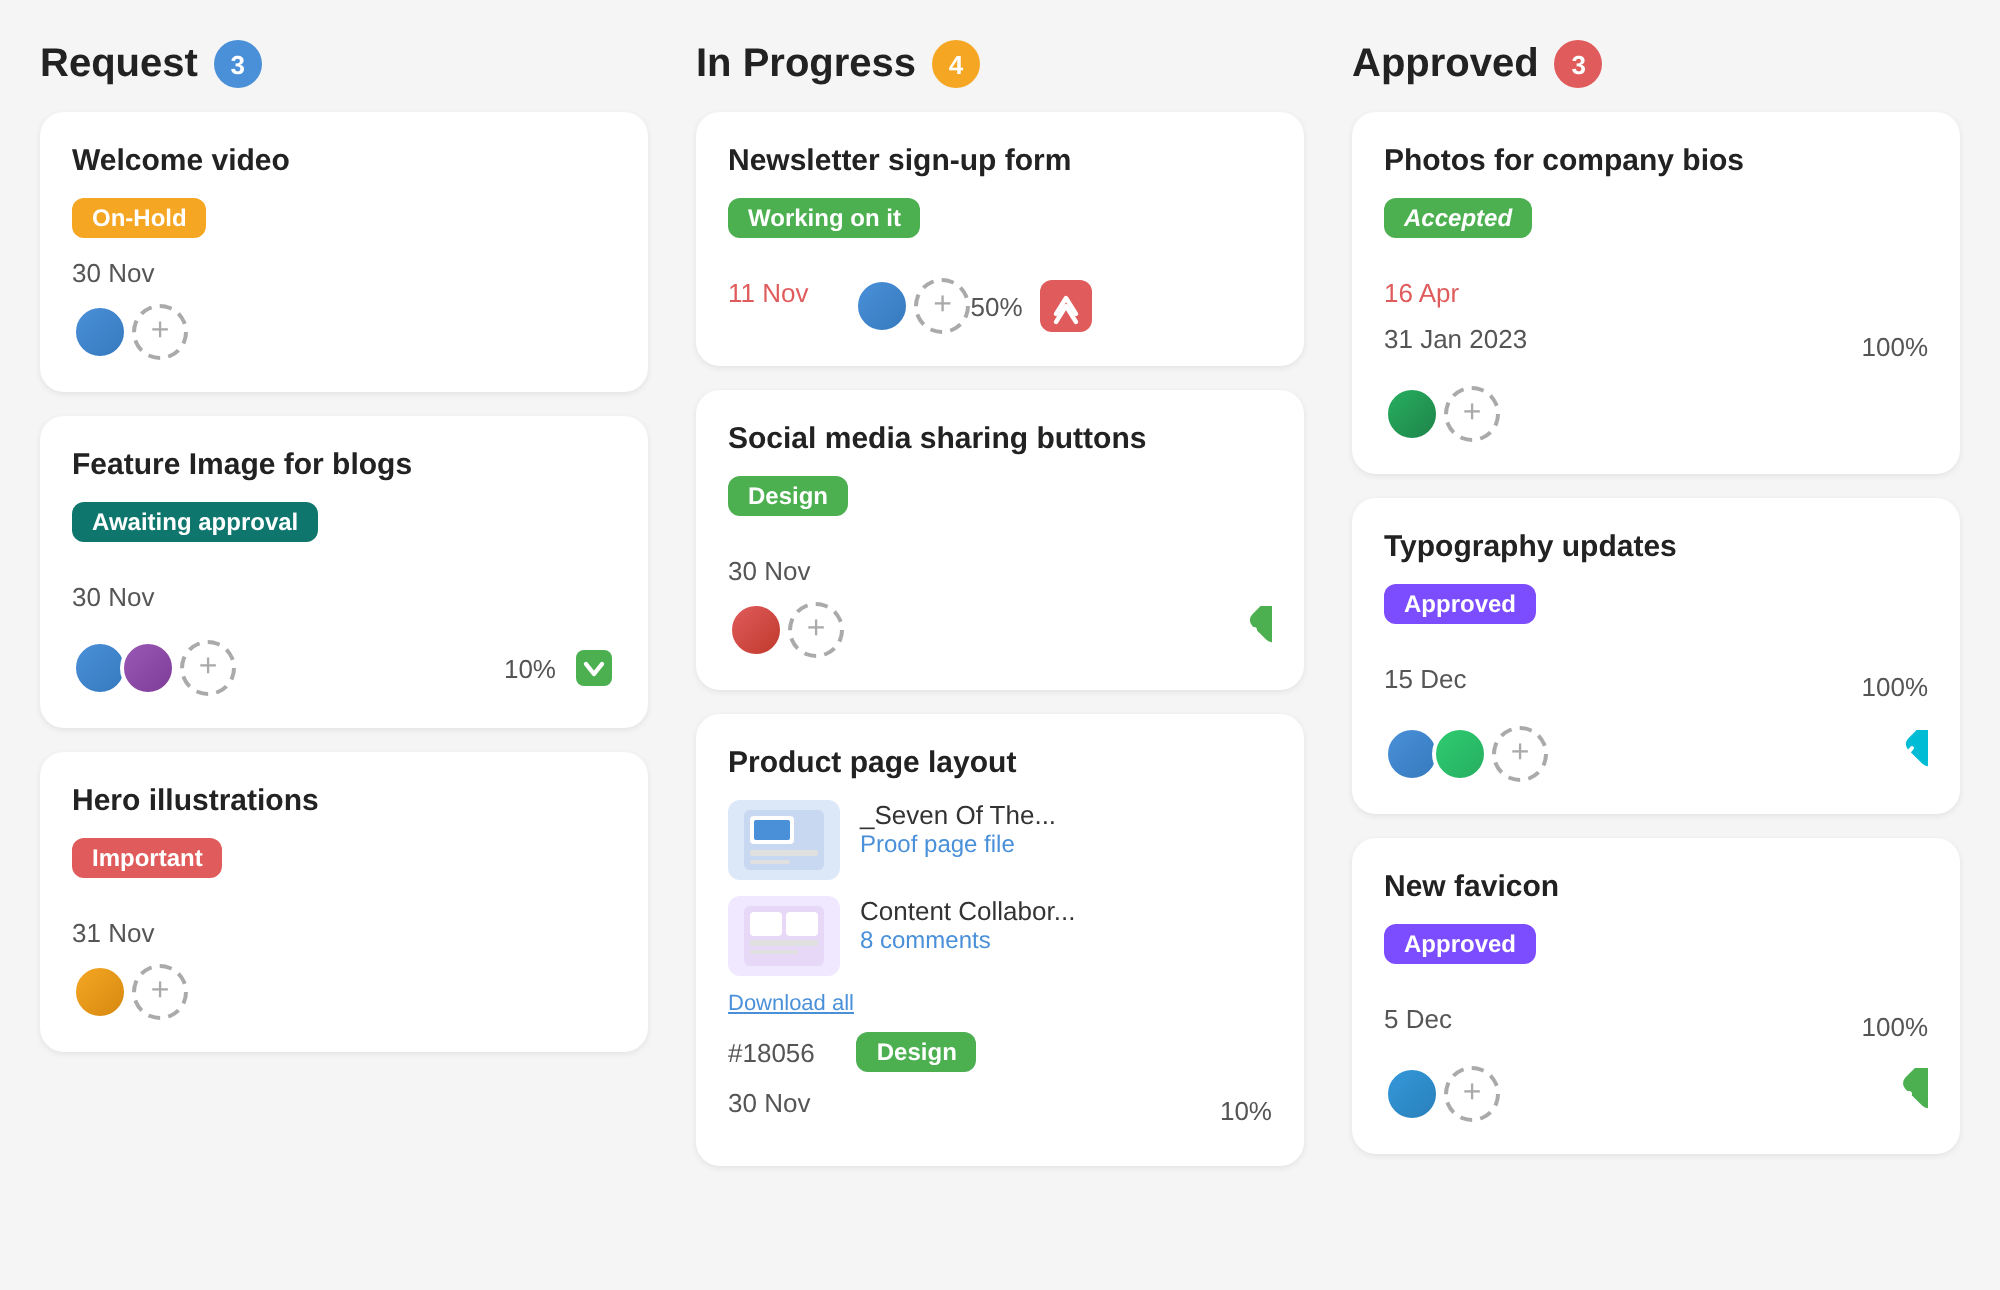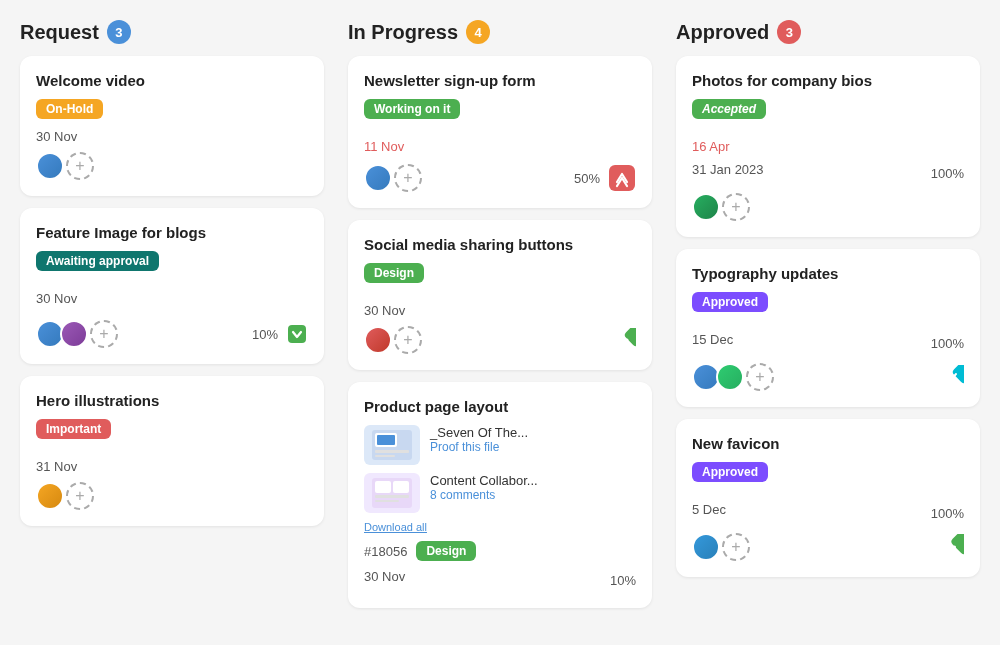--- a/index.html
+++ b/index.html
@@ -154,21 +154,21 @@
       font-size: 11px;
       color: #4a90d9;
       text-decoration: underline;
       cursor: pointer;
       display: block;
       margin-bottom: 8px;
     }
     .card-id-row {
       display: flex;
       align-items: center;
-      gap: 9px;
+      gap: 21px;
       margin-bottom: 8px;
       font-size: 13px;
       color: #555;
     }
 
     
     .av1 { background: linear-gradient(135deg, #4a90d9, #357abd); }
     .av2 { background: linear-gradient(135deg, #9b59b6, #7d3c98); }
     .av3 { background: linear-gradient(135deg, #e05c5c, #c0392b); }
     .av4 { background: linear-gradient(135deg, #f5a623, #d68910); }
@@ -239,21 +239,21 @@
   <div>
     <div class="column-header">
       <span>In Progress</span>
       <span class="badge badge-orange">4</span>
     </div>
 
     <div class="card">
       <div class="card-title">Newsletter sign-up form</div>
       <span class="tag tag-working">Working on it</span>
       <div class="card-footer" style="margin-top:10px;">
-        <div style="display:flex;flex-direction:column;gap:2px;width:100%;">
+        <div style="display:flex;flex-direction:row;gap:23px;width:100%;">
           <div class="card-date">11 Nov</div>
           <div class="card-footer">
             <div class="avatar-group">
               <div class="avatar av1"></div>
               <div class="avatar-add">+</div>
             </div>
             <div style="display:flex;align-items:center;gap:8px;">
               <span class="percent">50%</span>
               <svg width="28" height="28" viewBox="0 0 28 28">
                 <rect x="1" y="1" width="26" height="26" rx="6" fill="#e05c5c"></rect>
@@ -292,21 +292,21 @@
           <svg width="40" height="30" viewBox="0 0 40 30">
             <rect width="40" height="30" fill="#c8d8f0" rx="3"></rect>
             <rect x="3" y="3" width="22" height="14" fill="white" rx="2"></rect>
             <rect x="5" y="5" width="18" height="10" fill="#4a90d9" rx="1"></rect>
             <rect x="3" y="20" width="34" height="3" fill="#e0e0e0" rx="1"></rect>
             <rect x="3" y="25" width="20" height="2" fill="#e0e0e0" rx="1"></rect>
           </svg>
         </div>
         <div class="attachment-info">
           <div class="attachment-name">_Seven Of The...</div>
-          <div class="attachment-link">Proof this file</div>
+          <div class="attachment-link">Proof page file</div>
         </div>
       </div>
 
       <div class="attachment">
         <div class="attachment-thumb" style="background:#f0e8fe;">
           <svg width="40" height="30" viewBox="0 0 40 30">
             <rect width="40" height="30" fill="#e8d8f8" rx="3"></rect>
             <rect x="3" y="3" width="16" height="12" fill="white" rx="2"></rect>
             <rect x="21" y="3" width="16" height="12" fill="white" rx="2"></rect>
             <rect x="3" y="17" width="34" height="3" fill="#e0e0e0" rx="1"></rect>

